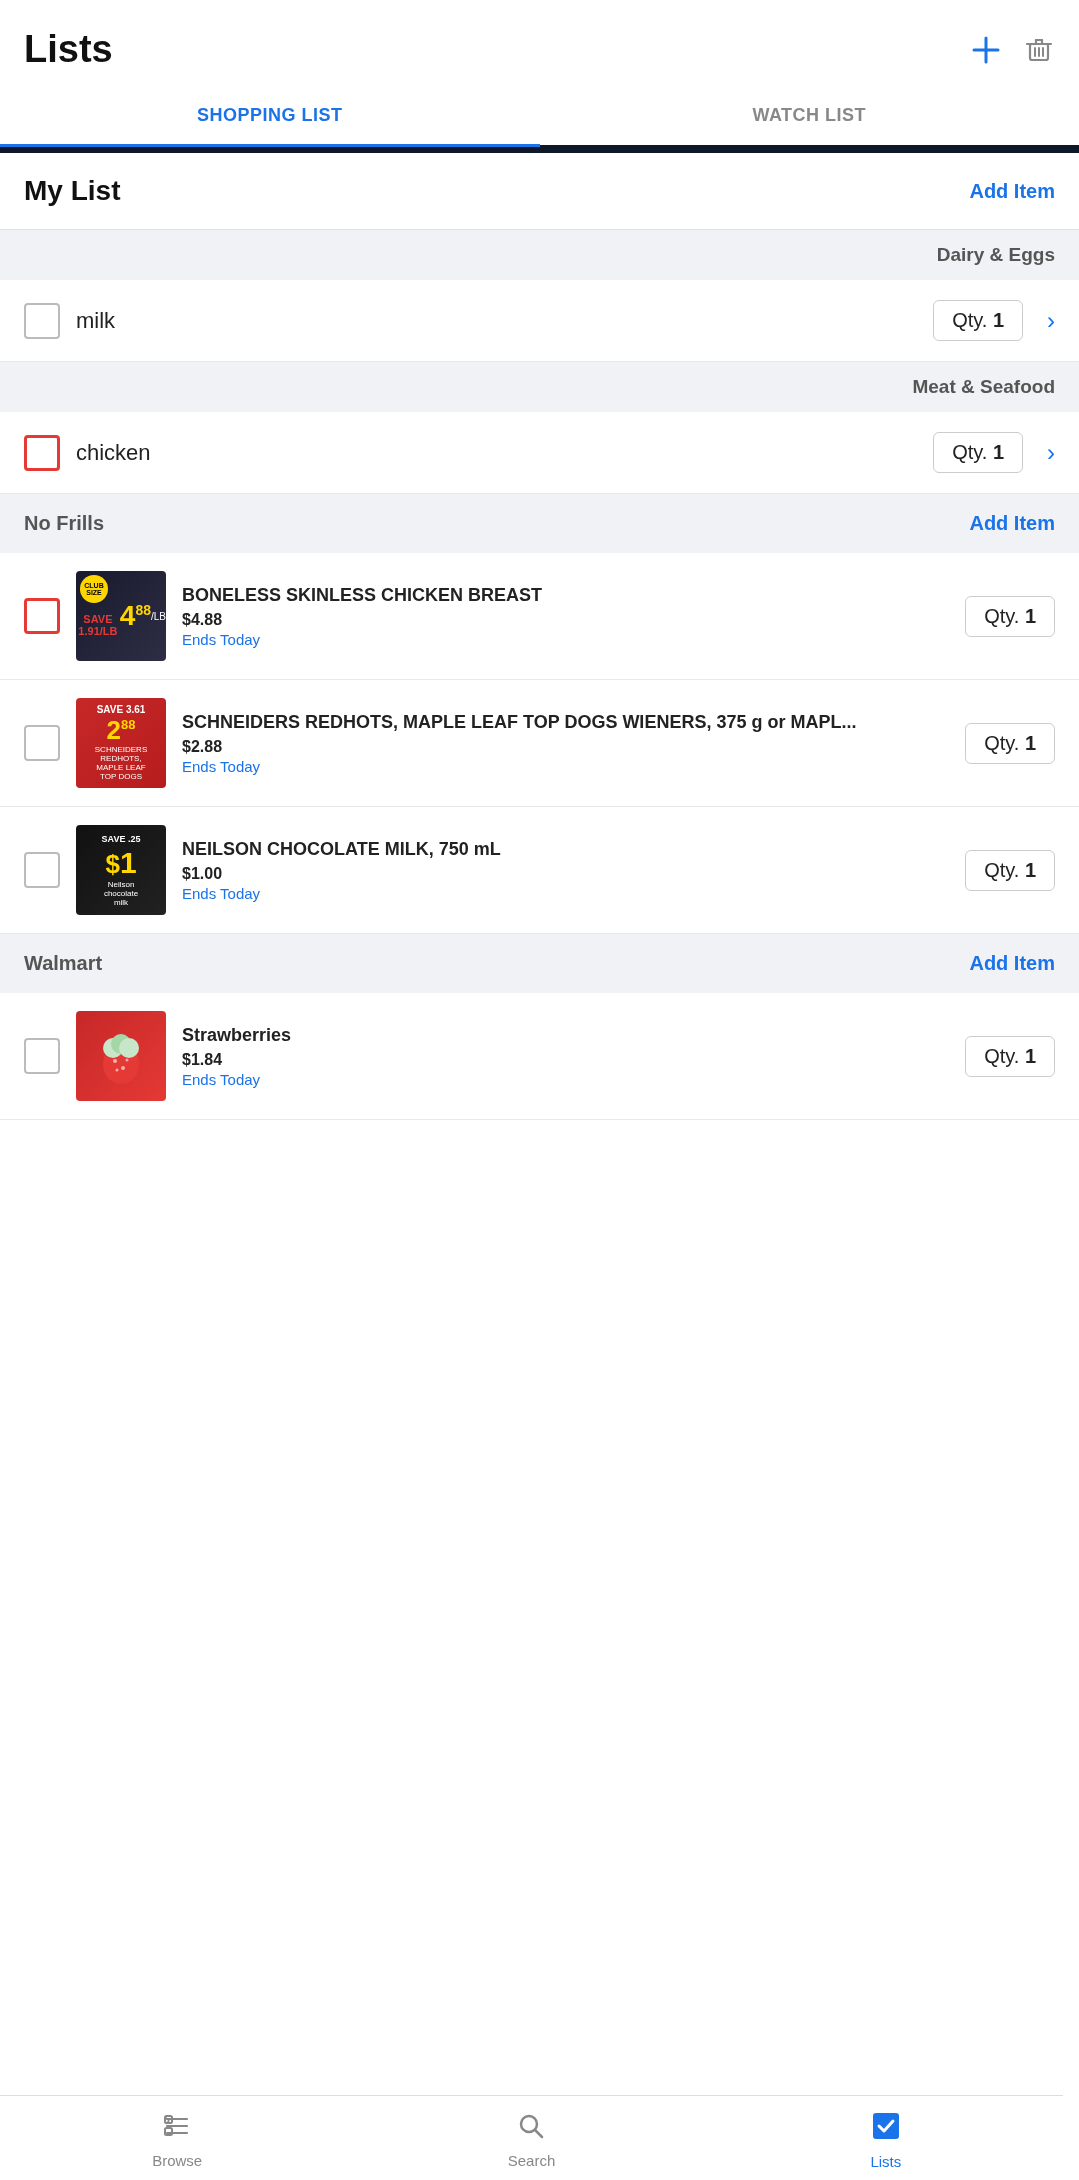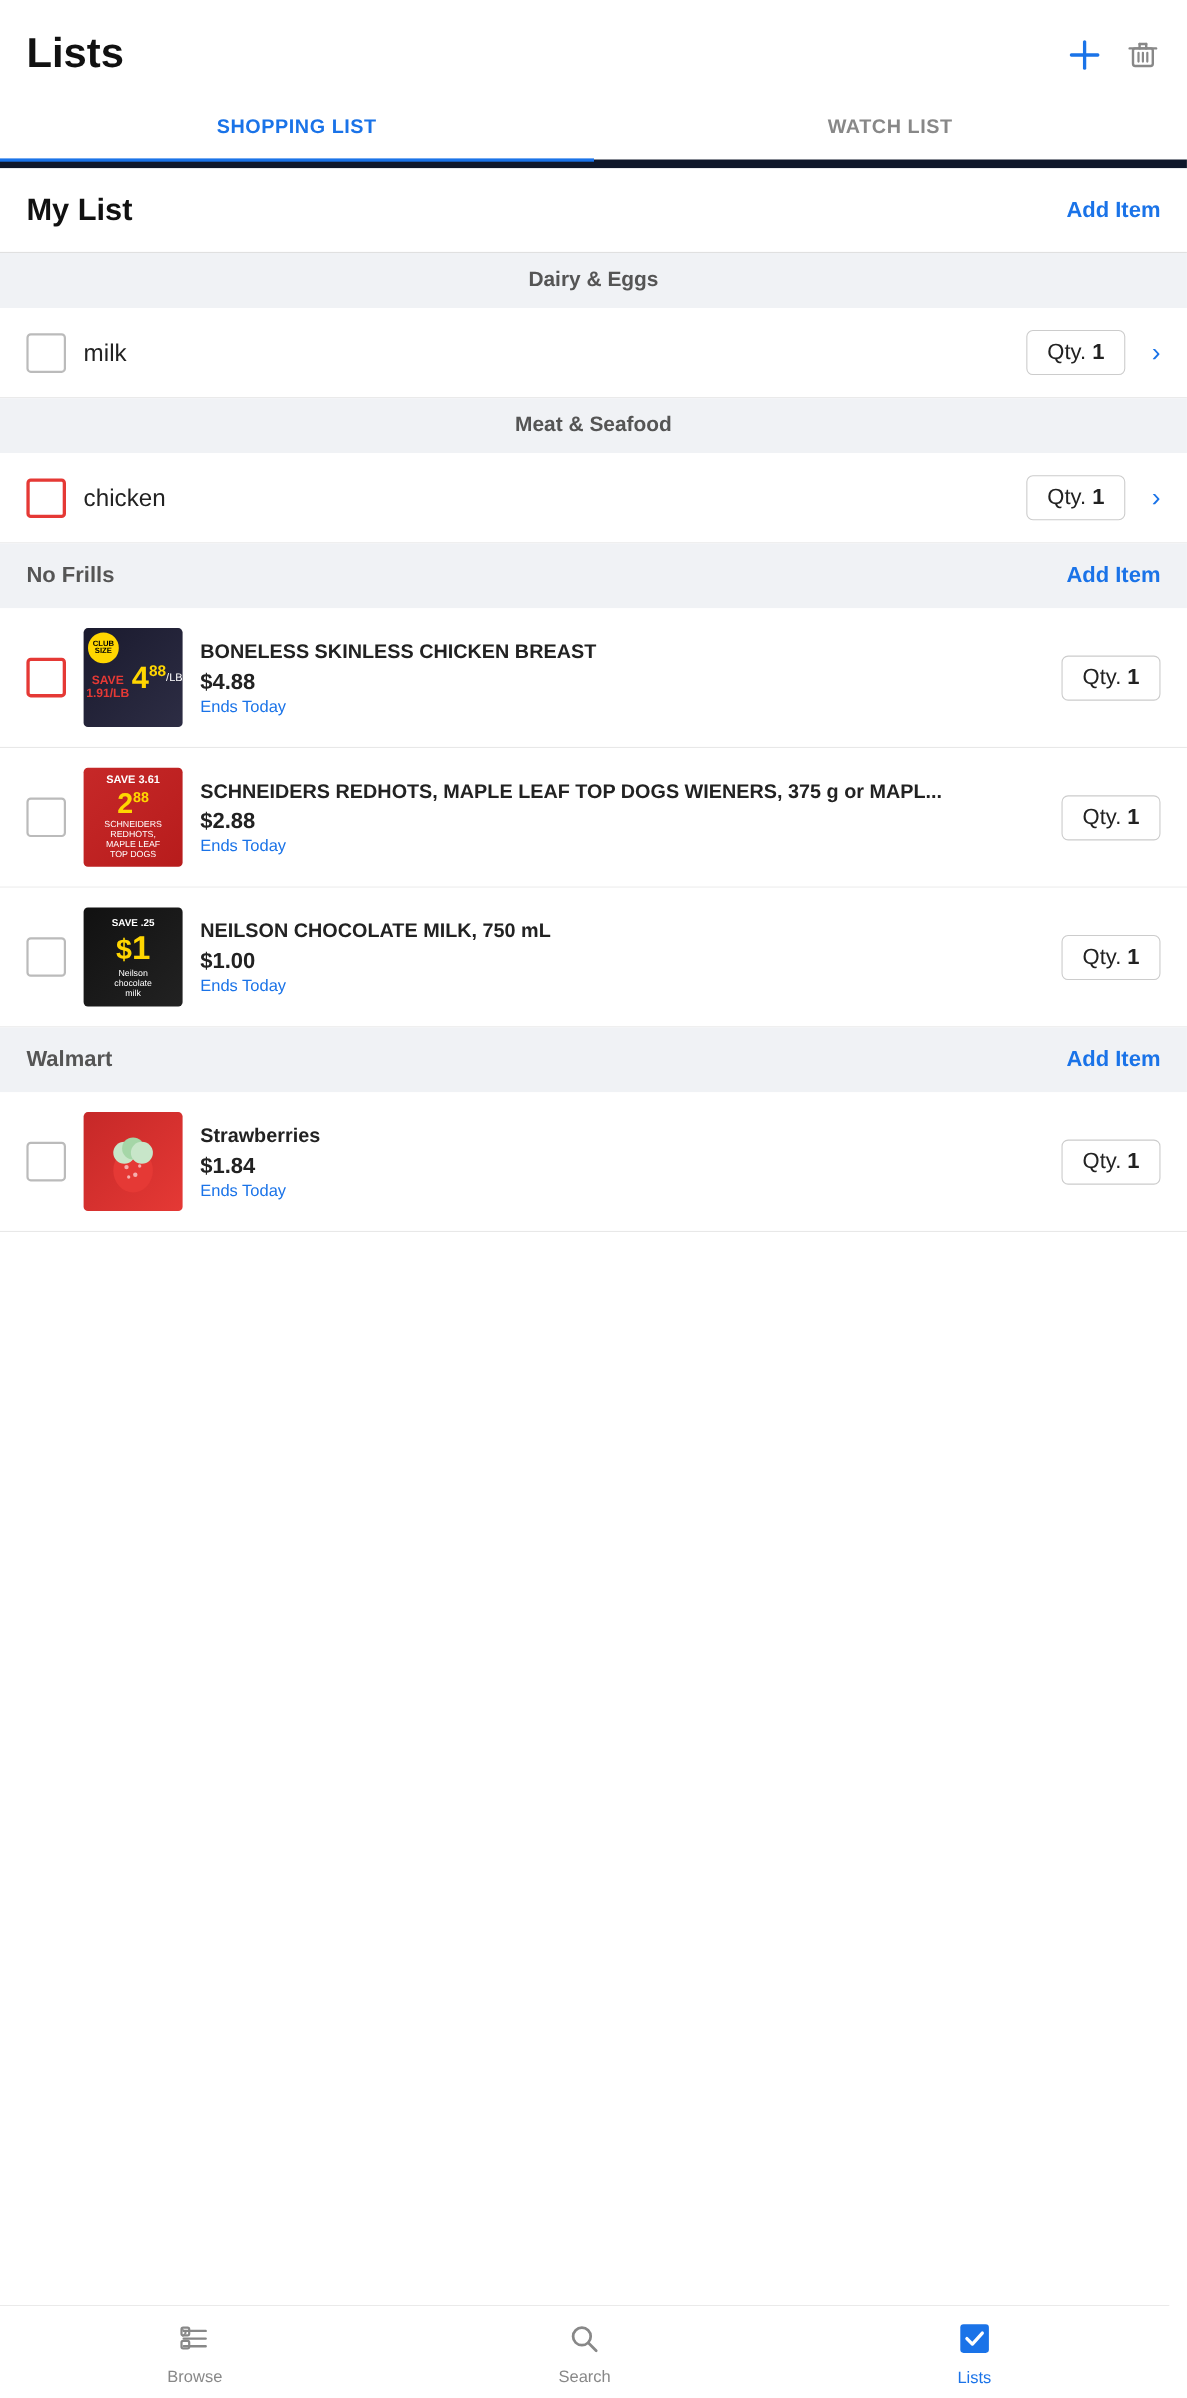--- a/index.html
+++ b/index.html
@@ -90,21 +90,21 @@
 
     
     .category-header {
       background: #f0f2f5;
       padding: 14px 24px;
       font-size: 19px;
       font-weight: 600;
       color: #555;
       display: flex;
       align-items: center;
-      justify-content: center;
+      justify-content: flex-end;
     }
 
     
     .list-item {
       display: flex;
       align-items: center;
       padding: 20px 24px;
       border-bottom: 1px solid #e8e8e8;
       background: #fff;
       gap: 16px;
@@ -190,21 +190,21 @@
       flex: 1;
     }
     .product-name {
       font-size: 18px;
       font-weight: 600;
       color: #222;
       line-height: 1.3;
       margin-bottom: 4px;
     }
     .product-price {
-      font-size: 20px;
+      font-size: 16px;
       font-weight: 700;
       color: #222;
       margin-bottom: 2px;
     }
     .product-ends {
       font-size: 15px;
       color: #1a73e8;
     }
 
     

